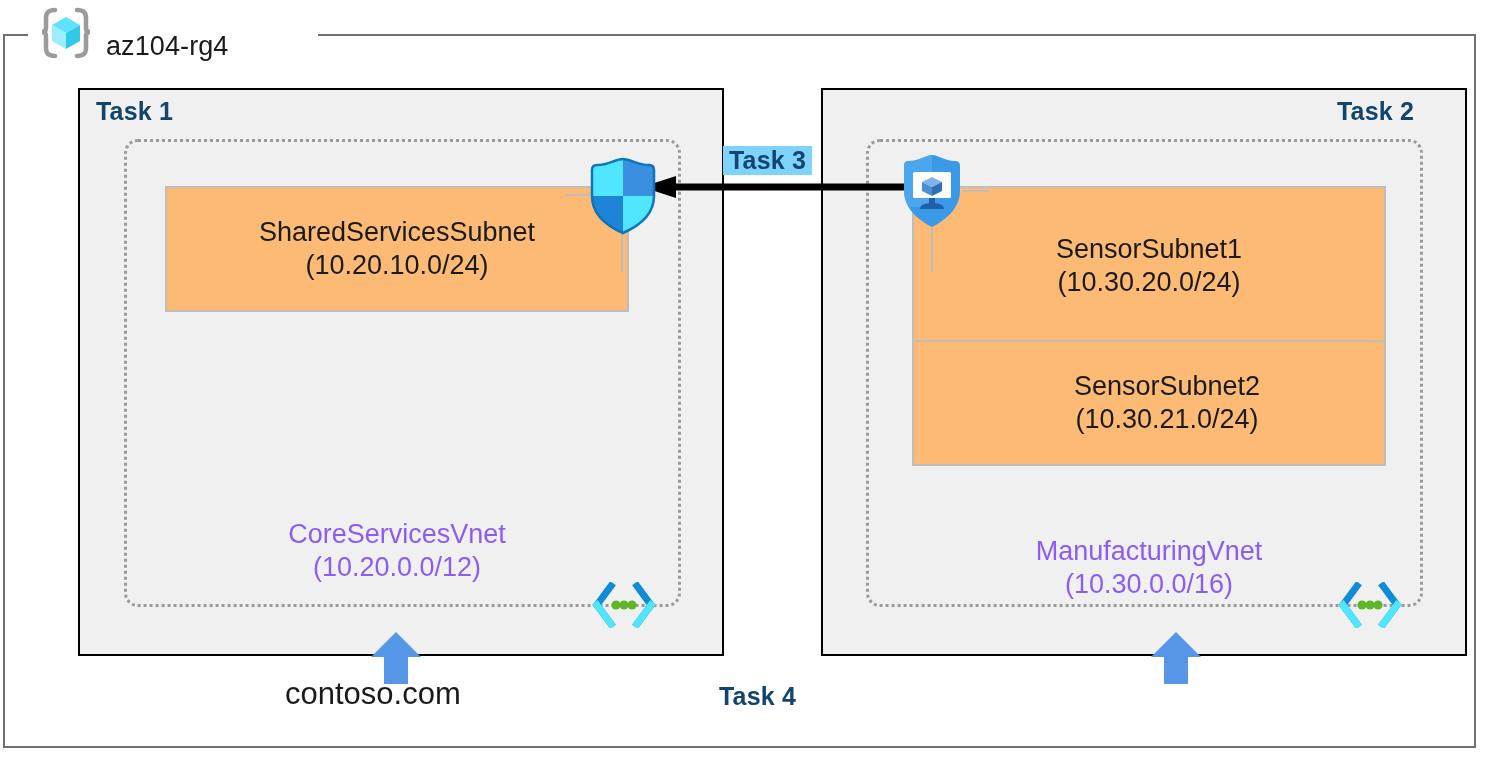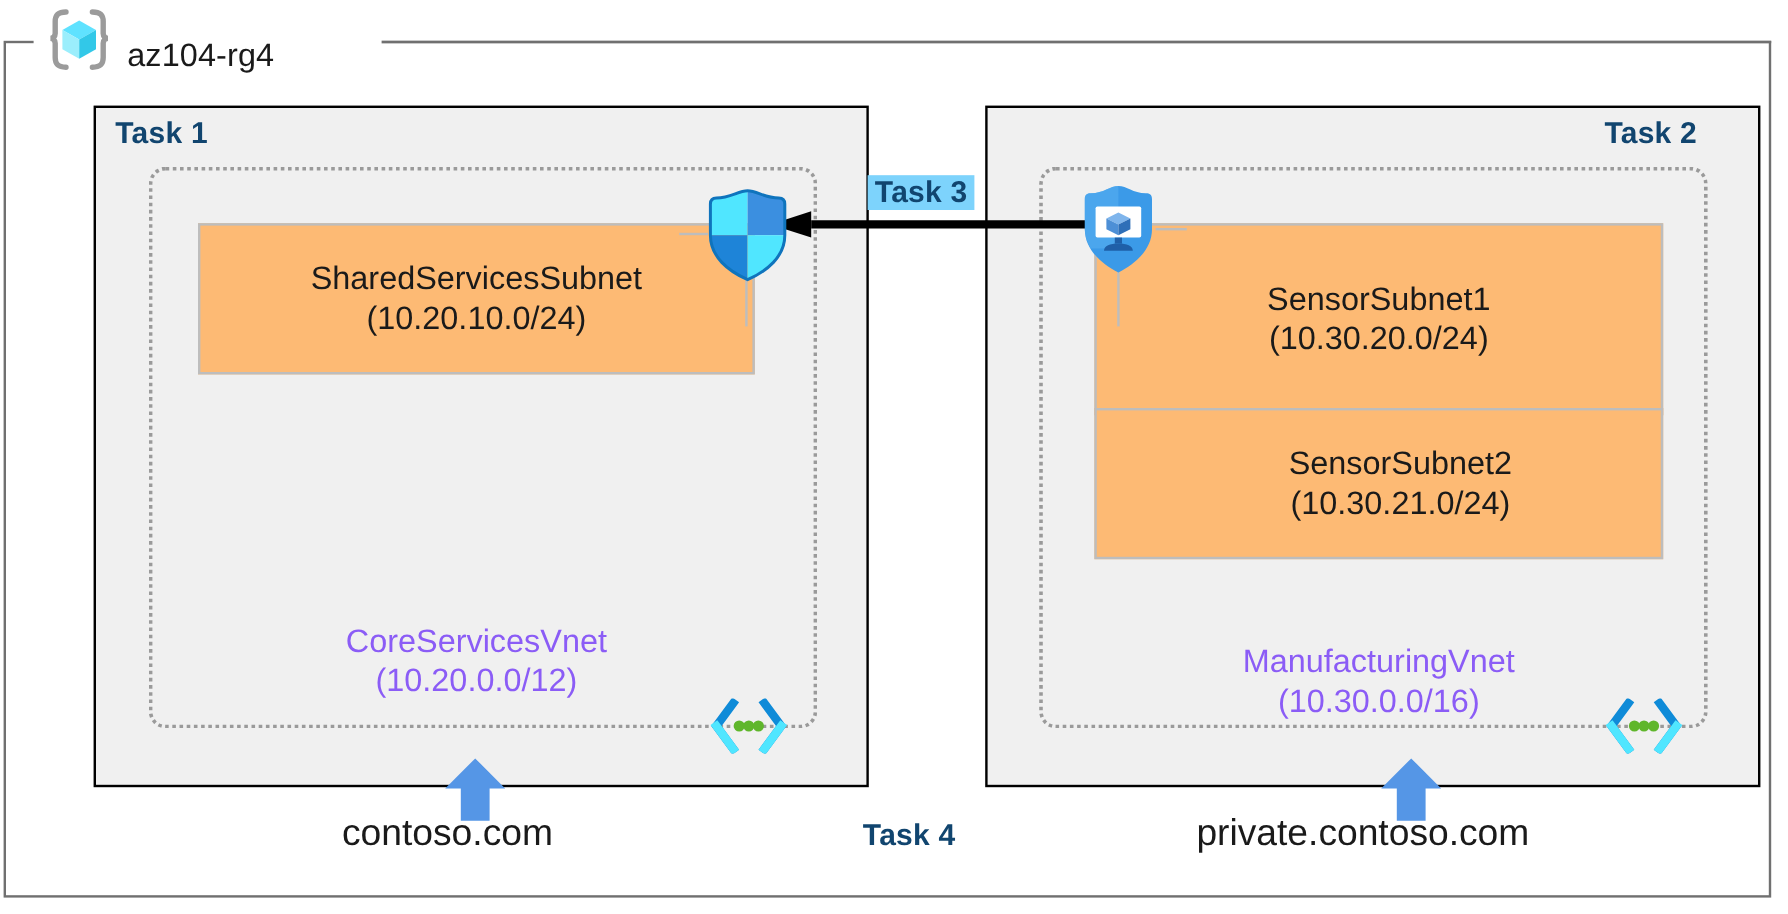--- a/index.html
+++ b/index.html
@@ -306,15 +306,14 @@
   </span>
   <div class="task-label" id="task3-label">Task 3</div>
 
   <div class="task-label" id="task4-label">Task 4</div>
 
   <span class="dns-arrow" id="dns2-arrow">
     <svg viewBox="0 0 56 56" width="56" height="56">
       <polygon points="28,2 53,27 40,27 40,54 16,54 16,27 3,27" fill="#5596e6"></polygon>
     </svg>
   </span>
-  <div class="dns-label" id="dns2-label">private.contoso.com</div>
 
 </div>
 
 </body></html>

